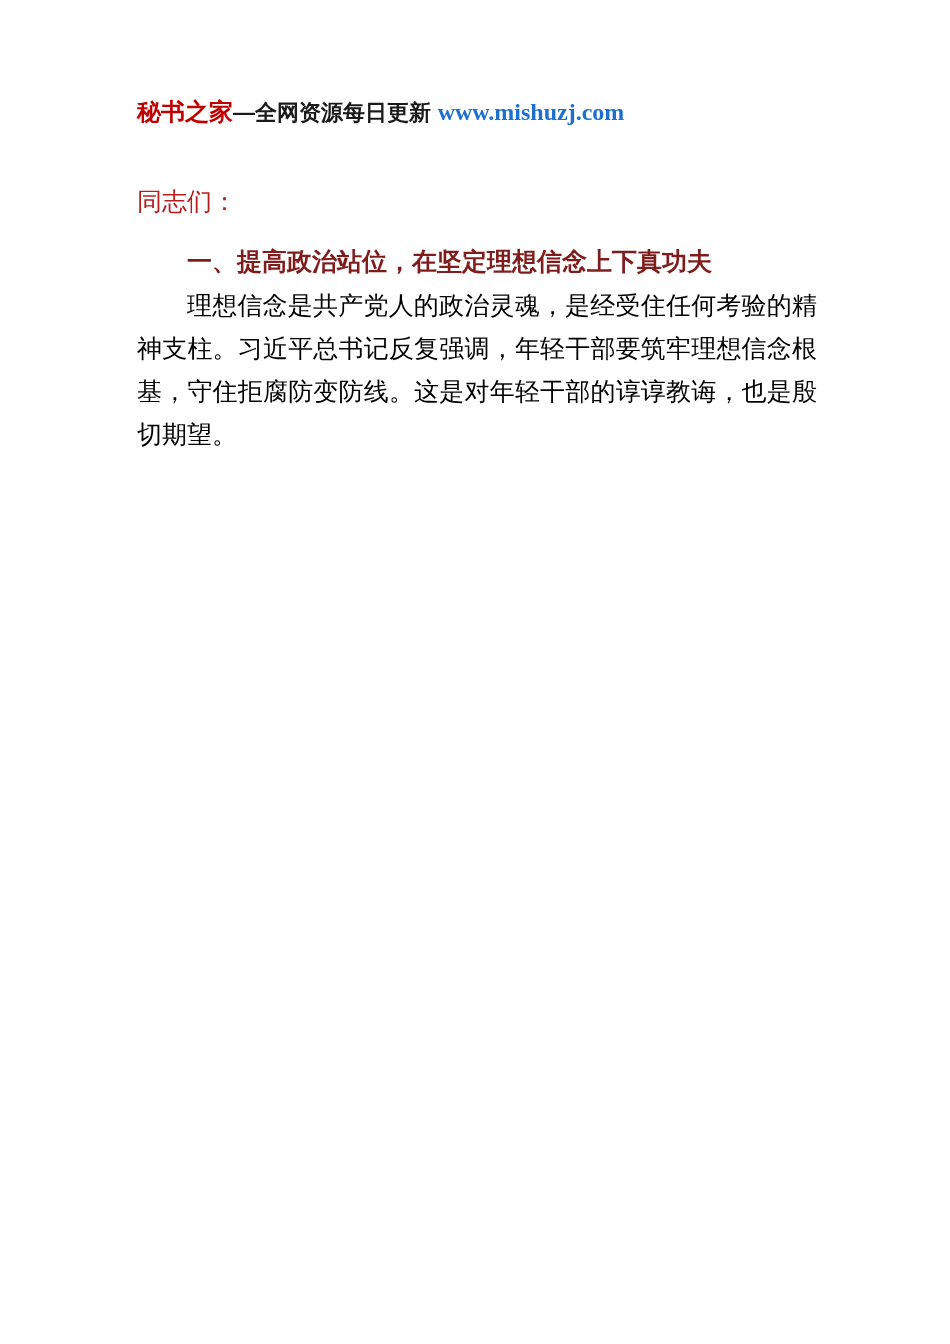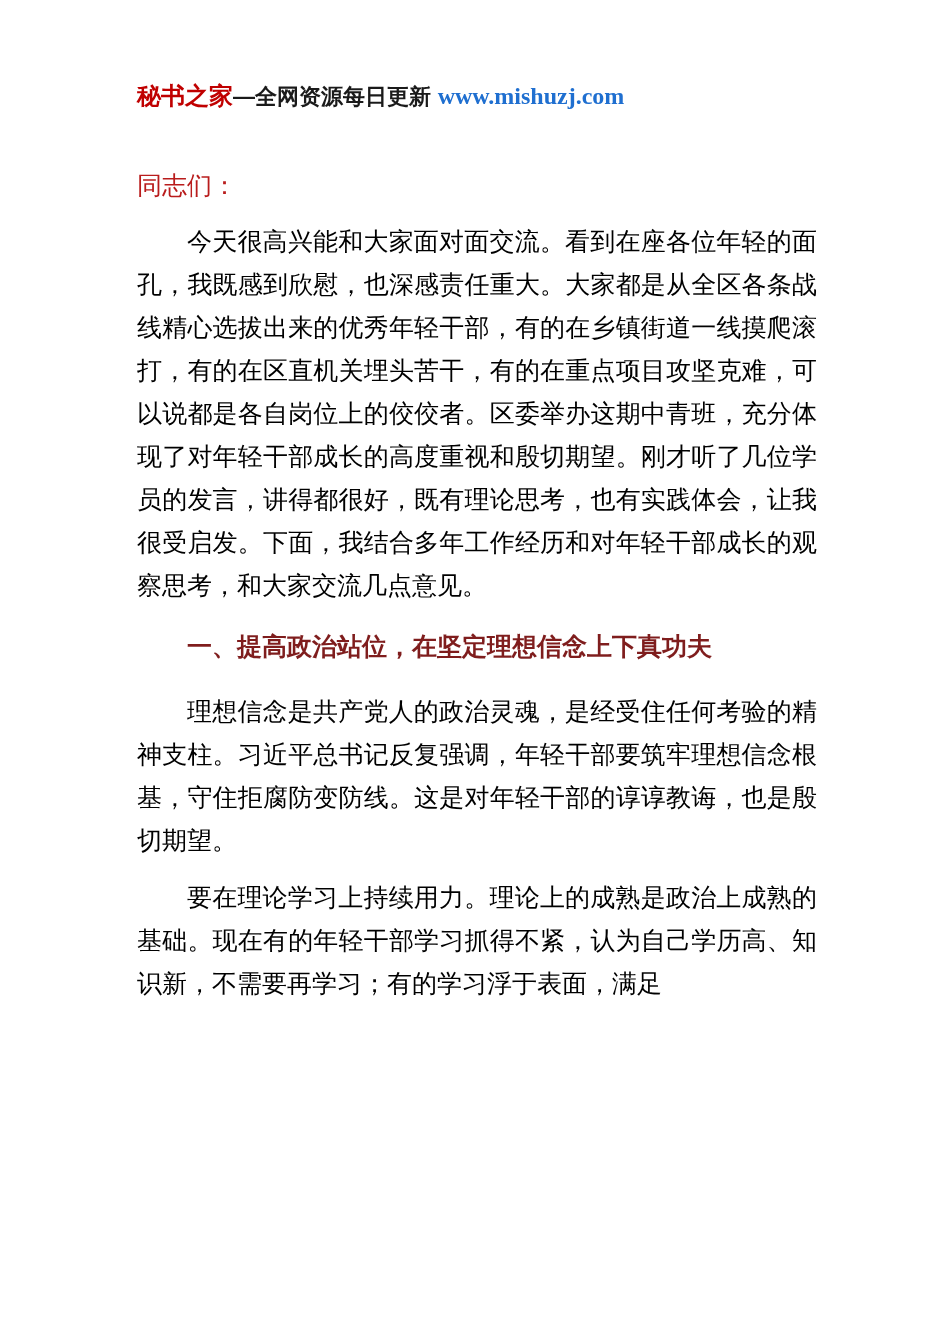--- a/index.html
+++ b/index.html
@@ -13,21 +13,21 @@
   .page {
     position: relative;
     width: 950px;
     height: 1344px;
     background: #ffffff;
     overflow: hidden;
   }
   .content {
     position: absolute;
     left: 137px;
-    top: 0;
+    top: 16px;
     width: 680px;
   }
   .watermark {
     margin-top: 82px;
     font-size: 24px;
     line-height: 1.2;
     white-space: nowrap;
     font-family: "Liberation Sans", sans-serif;
     font-weight: bold;
   }
@@ -65,21 +65,21 @@
     margin: 0;
     margin-top: 14px;
     font-size: 25px;
     line-height: 1.72;
     color: #000;
     text-align: justify;
     text-justify: inter-ideograph;
     text-indent: 50px;
   }
   p.body-par.tight {
-    margin-top: 22px;
+    margin-top: 1px;
   }
   .heading-par {
     margin: 0;
     margin-top: 18px;
     font-size: 25px;
     line-height: 1.72;
     color: #7f1d1d;
     text-indent: 50px;
     font-weight: bold;
   }
@@ -90,22 +90,20 @@
 <div class="page">
   <div class="content">
 
     <div class="watermark">
       <span class="wm-brand">秘书之家</span><span class="wm-mid">—全网资源每日更新</span> <span class="wm-url">www.mishuzj.com</span>
     </div>
 
 
     <div class="salutation">同志们：</div>
 
-    <p class="body-par">今天很高兴能和大家面对面交流。看到在座各位年轻的面孔，我既感到欣慰，也深感责任重大。大家都是从全区各条战线精心选拔出来的优秀年轻干部，有的在乡镇街道一线摸爬滚打，有的在区直机关埋头苦干，有的在重点项目攻坚克难，可以说都是各自岗位上的佼佼者。区委举办这期中青班，充分体现了对年轻干部成长的高度重视和殷切期望。刚才听了几位学员的发言，讲得都很好，既有理论思考，也有实践体会，让我很受启发。下面，我结合多年工作经历和对年轻干部成长的观察思考，和大家交流几点意见。</p>
 
     <p class="heading-par">一、提高政治站位，在坚定理想信念上下真功夫</p>
 
     <p class="body-par tight">理想信念是共产党人的政治灵魂，是经受住任何考验的精神支柱。习近平总书记反复强调，年轻干部要筑牢理想信念根基，守住拒腐防变防线。这是对年轻干部的谆谆教诲，也是殷切期望。</p>
 
-    <p class="body-par">要在理论学习上持续用力。理论上的成熟是政治上成熟的基础。现在有的年轻干部学习抓得不紧，认为自己学历高、知识新，不需要再学习；有的学习浮于表面，满足</p>
 
   </div>
 </div>
 
 </body></html>

